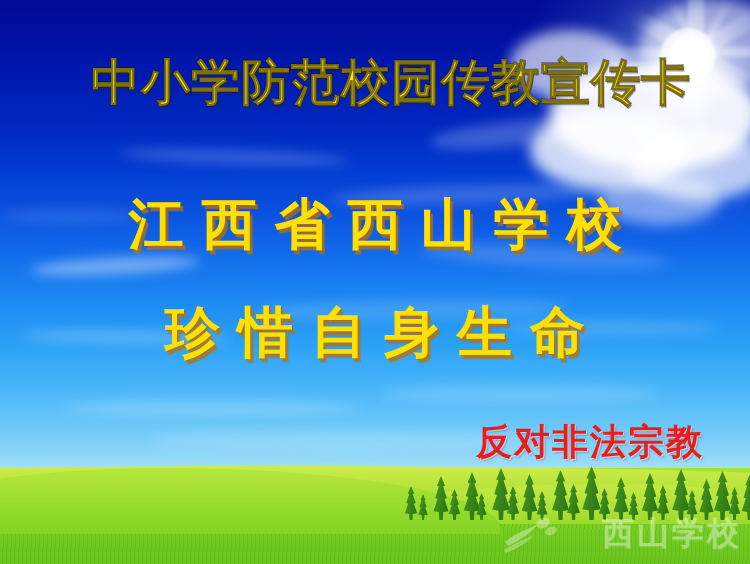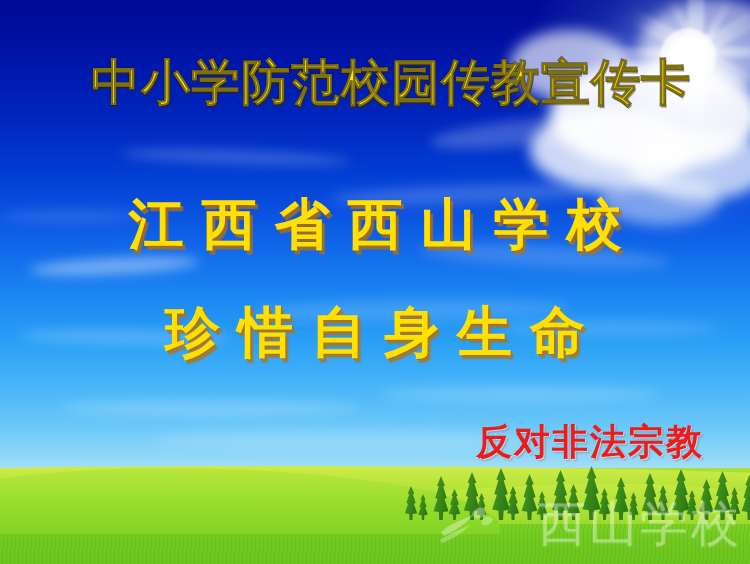--- a/index.html
+++ b/index.html
@@ -155,21 +155,21 @@
     white-space:nowrap;
   }
 
   
   .watermark{
     position:absolute;right:8px;bottom:8px;
     display:flex;align-items:center;gap:8px;opacity:.42;
   }
   .wm-mark{width:56px;height:44px;flex:0 0 auto;}
   .wm-text{
-    font-size:48px;font-weight:400;letter-spacing:3px;
+    font-size:32px;font-weight:700;letter-spacing:3px;
     color:rgba(255,255,255,.92);
     text-shadow:0 1px 2px rgba(255,255,255,.5);
     white-space:nowrap;
     margin-left:36px;
   }
 </style>
 </head>
 <body>
 
 <div class="poster">

